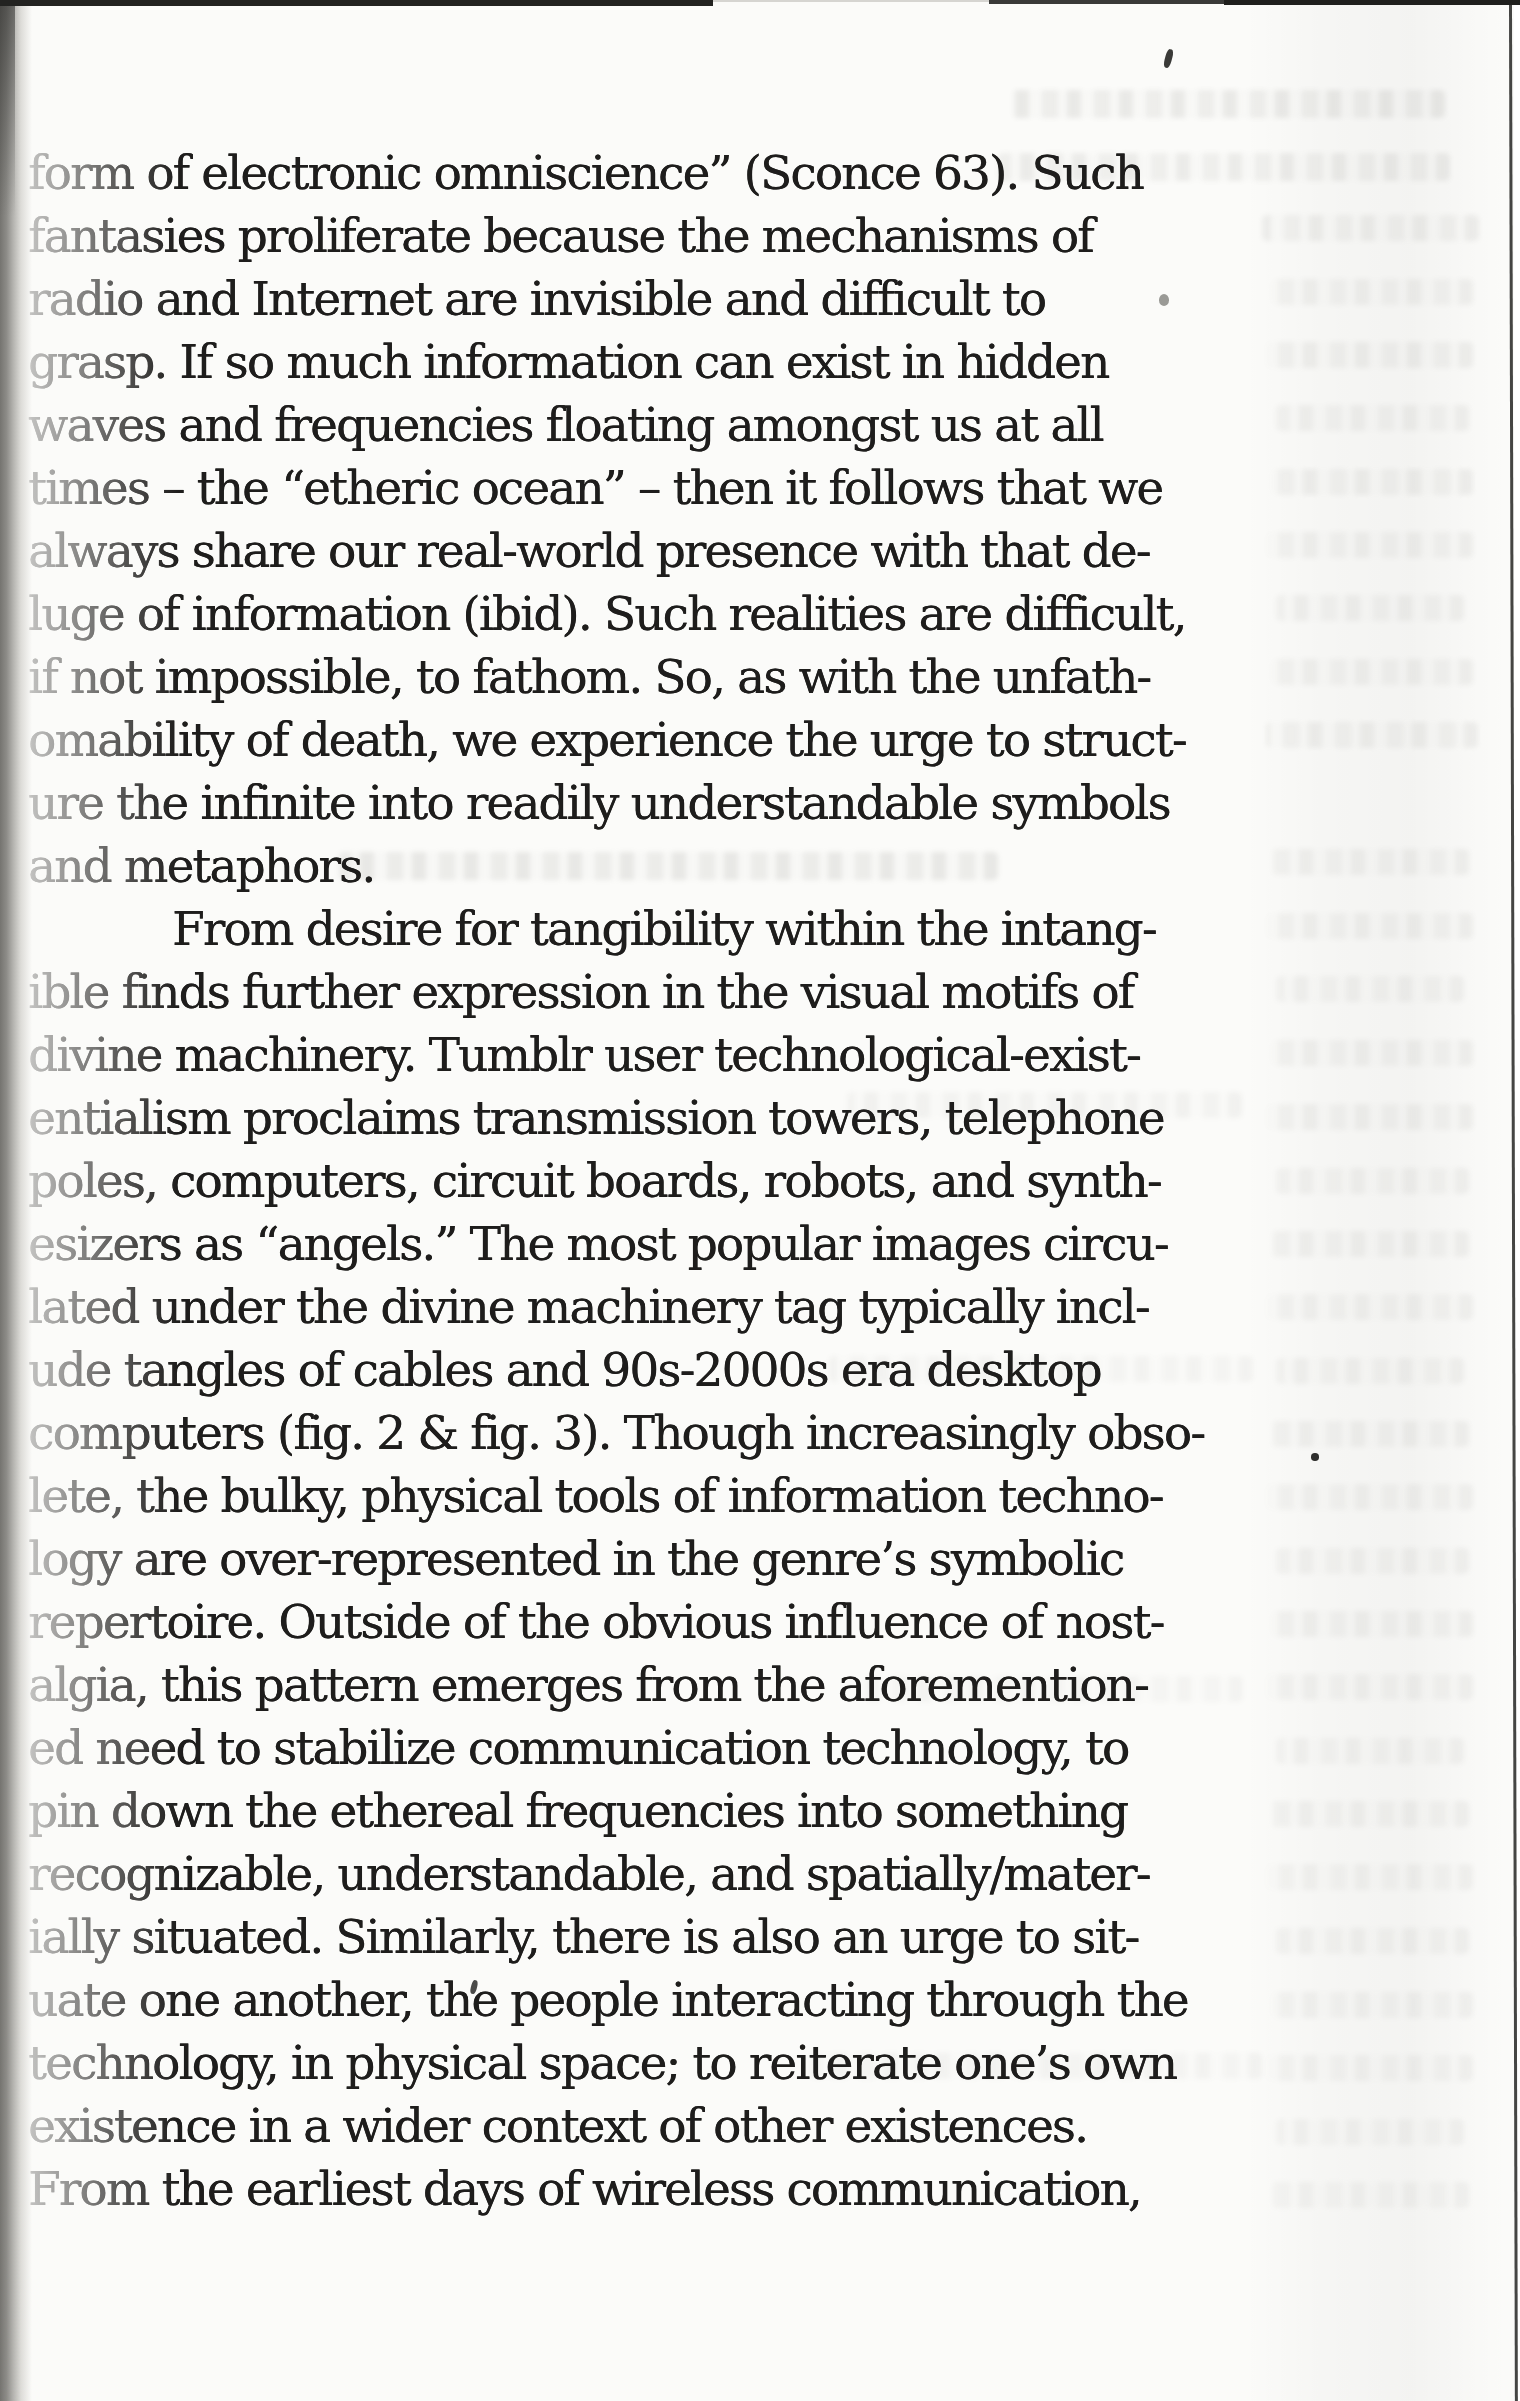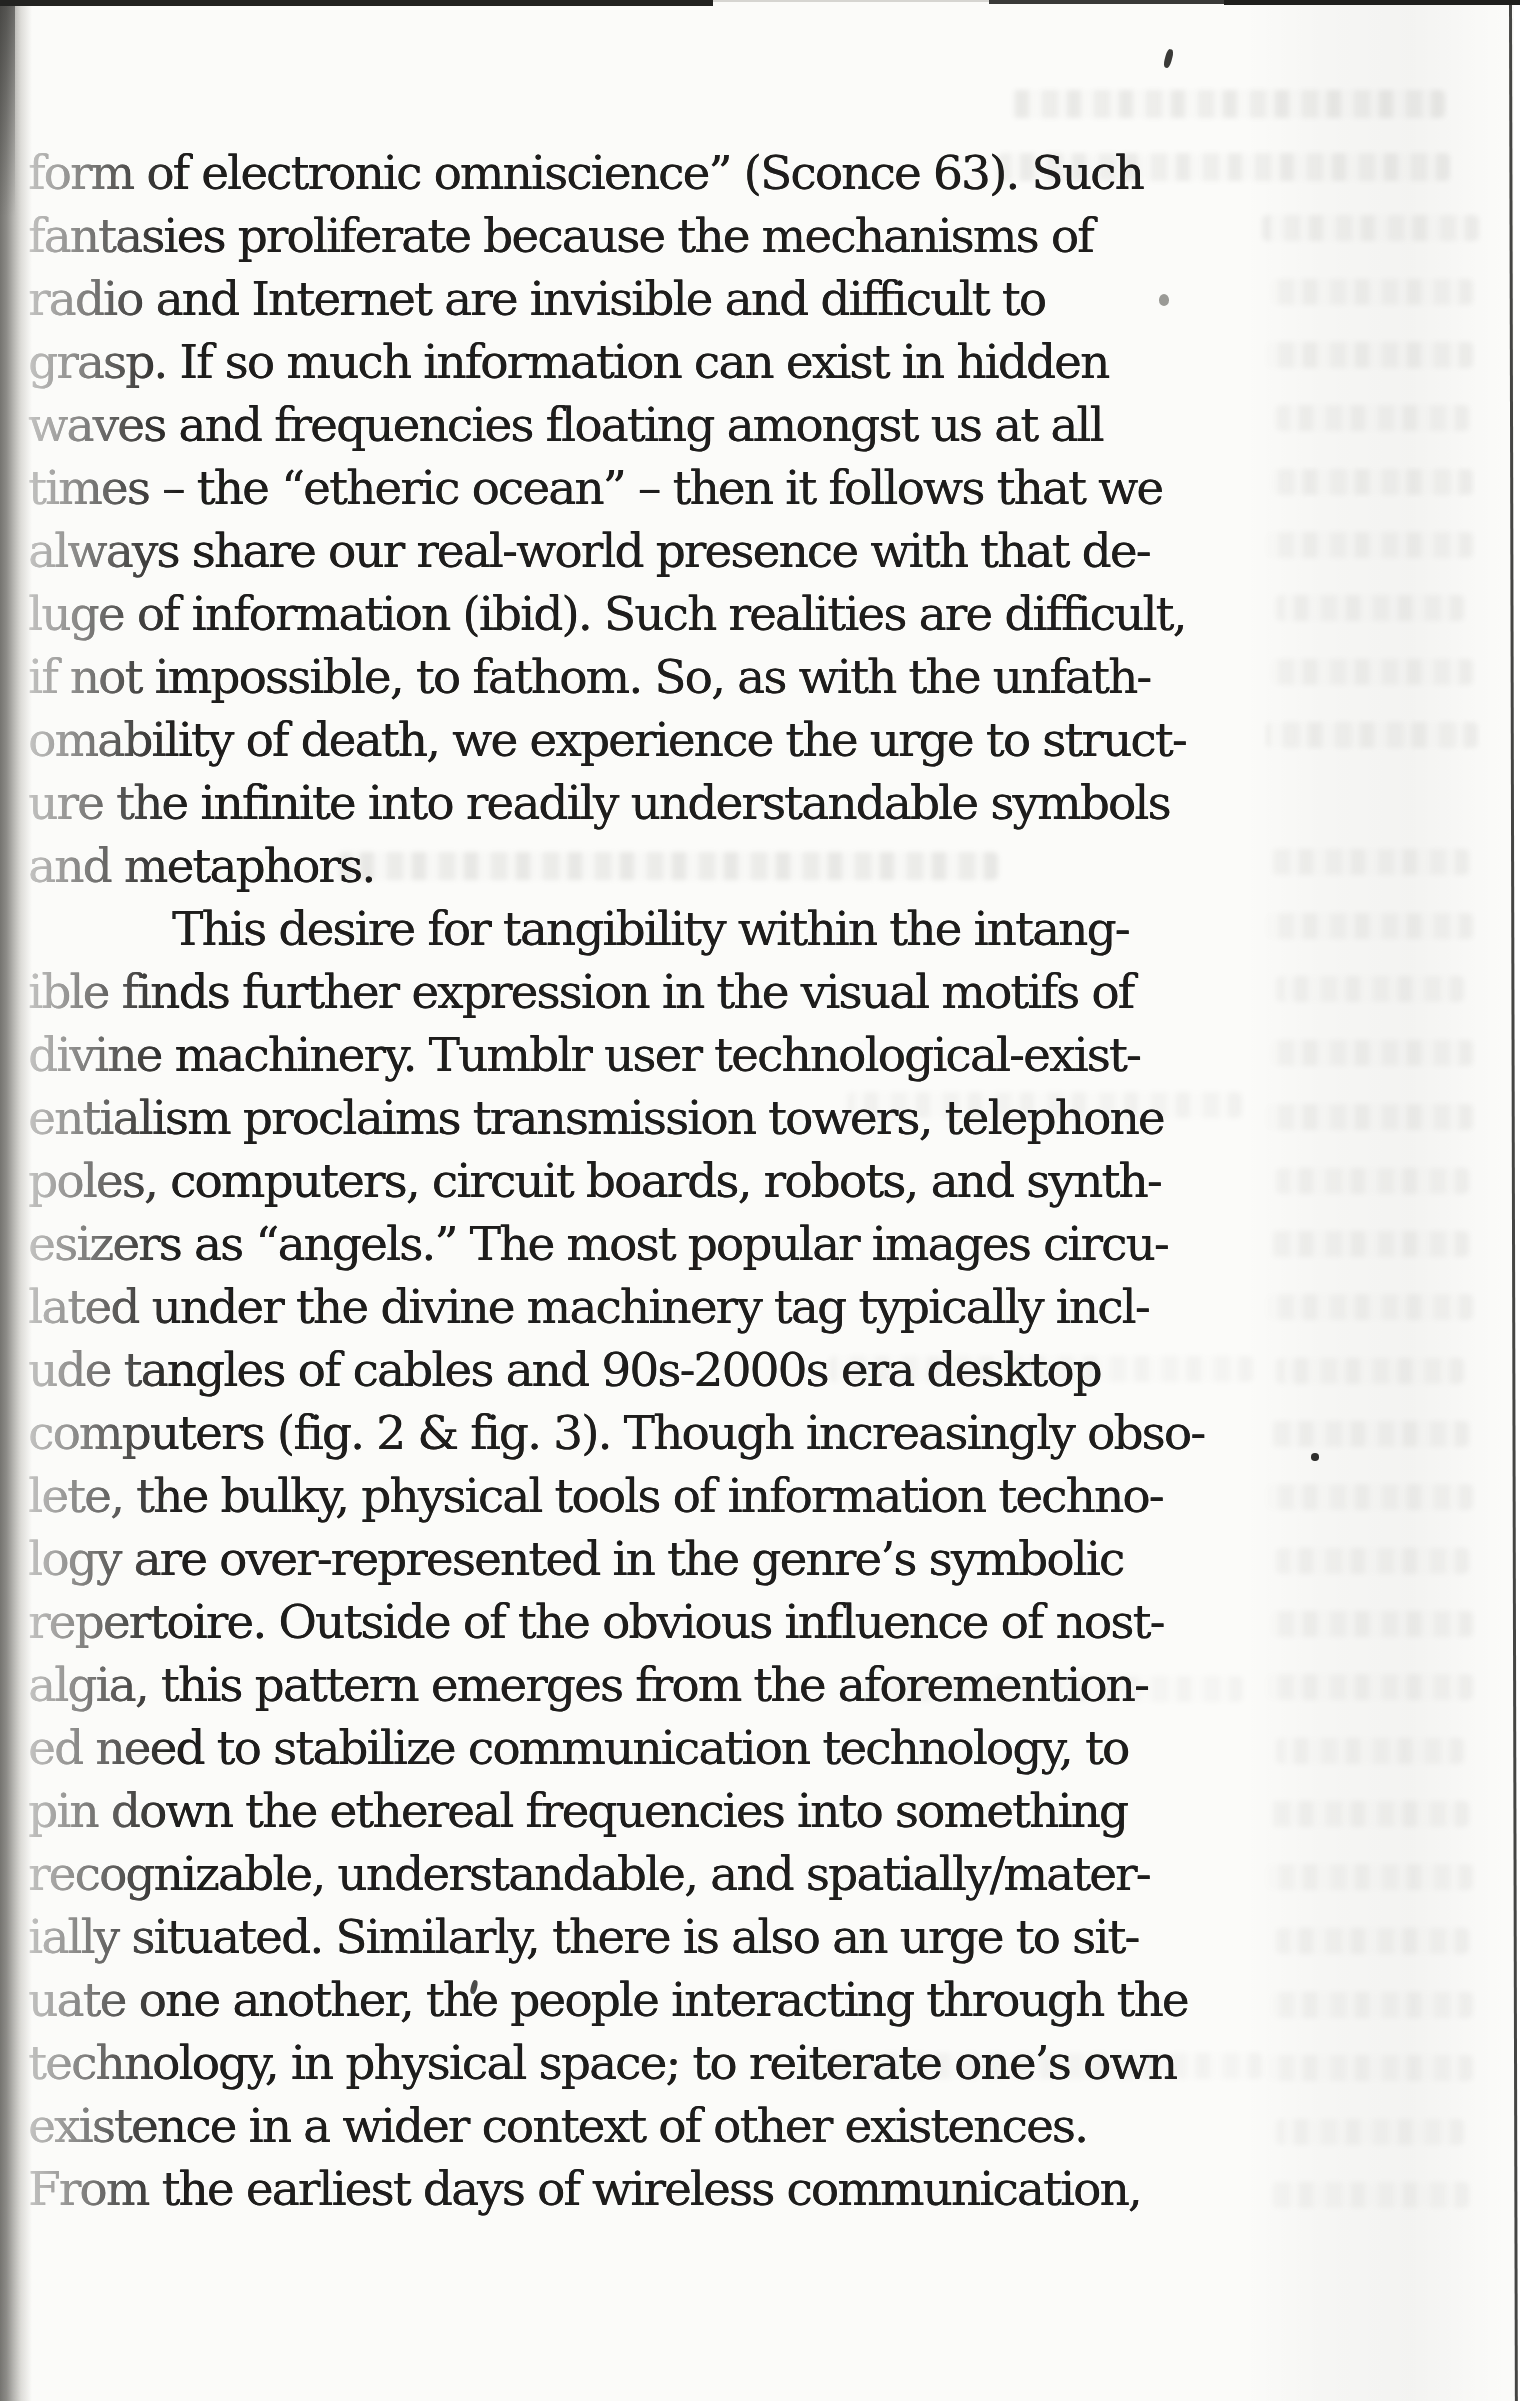--- a/index.html
+++ b/index.html
@@ -103,21 +103,21 @@
       <div class="line">radio and Internet are invisible and difficult to</div>
       <div class="line">grasp. If so much information can exist in hidden</div>
       <div class="line">waves and frequencies floating amongst us at all</div>
       <div class="line">times – the “etheric ocean” – then it follows that we</div>
       <div class="line">always share our real-world presence with that de-</div>
       <div class="line">luge of information (ibid). Such realities are difficult,</div>
       <div class="line">if not impossible, to fathom. So, as with the unfath-</div>
       <div class="line">omability of death, we experience the urge to struct-</div>
       <div class="line">ure the infinite into readily understandable symbols</div>
       <div class="line">and metaphors.</div>
-      <div class="line indent">This desire for tangibility within the intang-</div>
+      <div class="line indent">From desire for tangibility within the intang-</div>
       <div class="line">ible finds further expression in the visual motifs of</div>
       <div class="line">divine machinery. Tumblr user technological-exist-</div>
       <div class="line">entialism proclaims transmission towers, telephone</div>
       <div class="line">poles, computers, circuit boards, robots, and synth-</div>
       <div class="line">esizers as “angels.” The most popular images circu-</div>
       <div class="line">lated under the divine machinery tag typically incl-</div>
       <div class="line">ude tangles of cables and 90s-2000s era desktop</div>
       <div class="line">computers (fig. 2 &amp; fig. 3). Though increasingly obso-</div>
       <div class="line">lete, the bulky, physical tools of information techno-</div>
       <div class="line">logy are over-represented in the genre’s symbolic</div>

